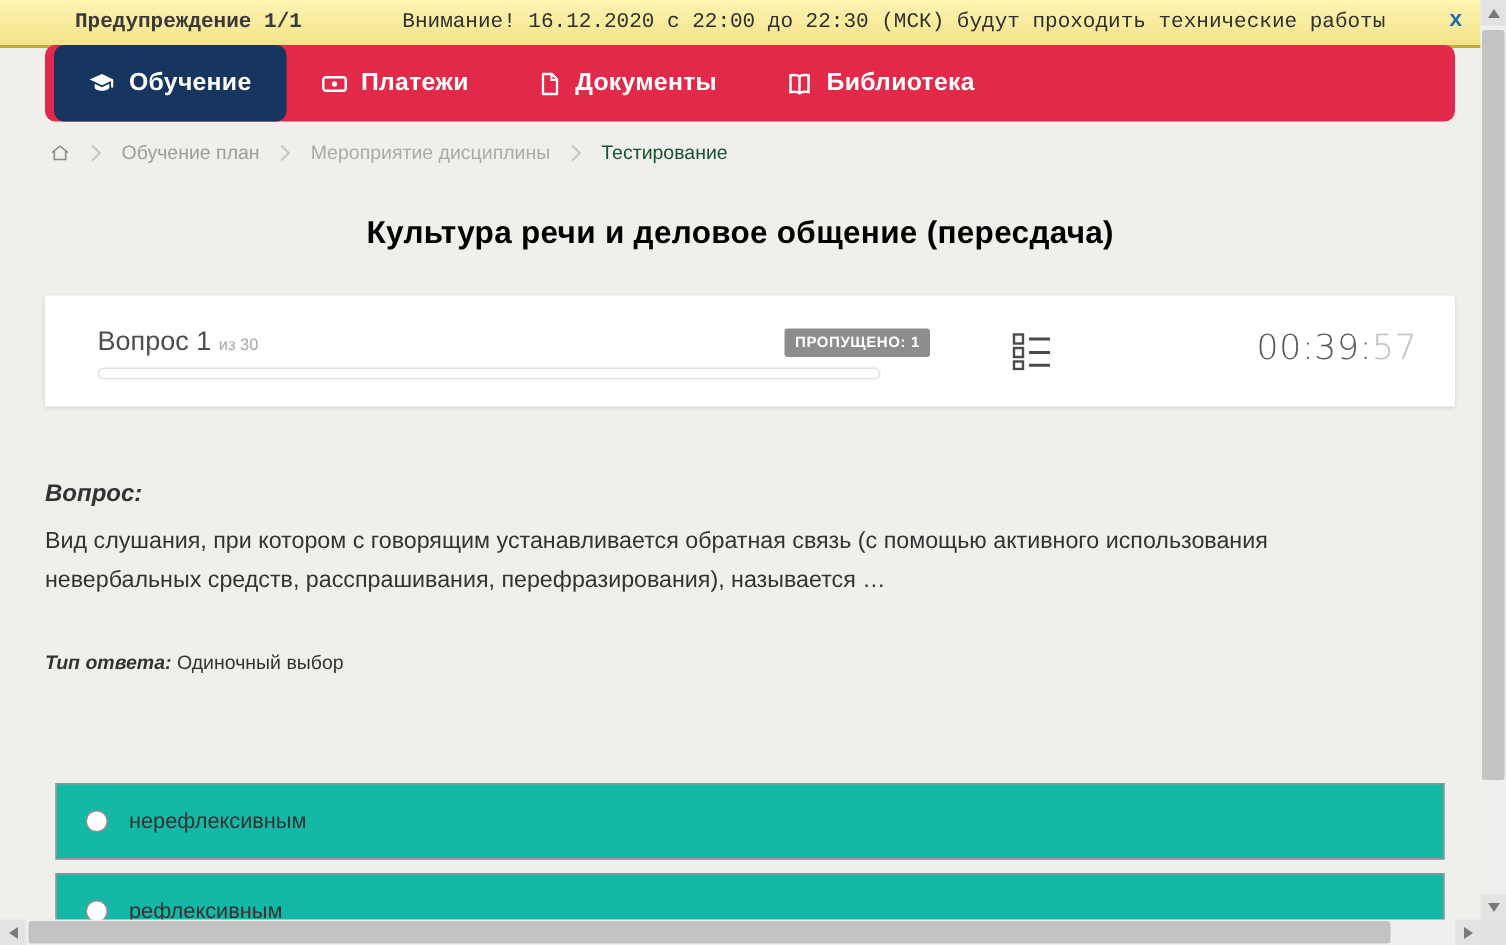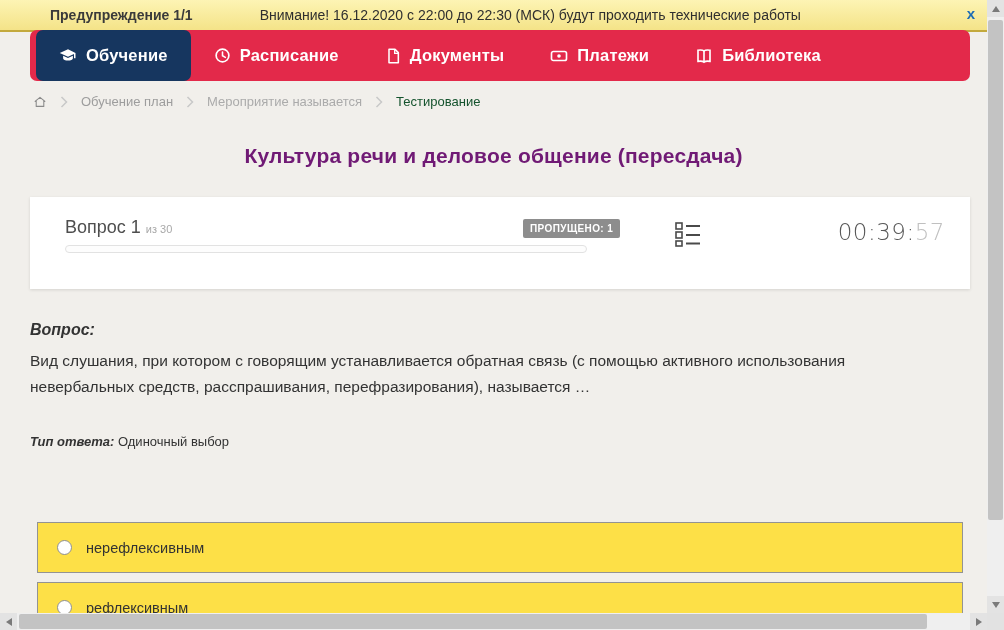--- a/index.html
+++ b/index.html
@@ -10,21 +10,21 @@
     background: #f1efeb;
     font-family: "Liberation Sans", sans-serif;
   }
 
   
   .banner {
     position: absolute; top: 0; left: 0; right: 17px; height: 32px;
     background: linear-gradient(#fdf4b4, #f4e388);
     border-bottom: 2px solid #c3a93c;
     display: flex; align-items: center;
-    font-size: 14px; color: #2f2f2f;
+    font-size: 14px; color: #2f2f2f; font-family: Liberation Mono, monospace;
   }
   .banner .banner-label { font-weight: bold; margin-left: 50px; color: #3a3a3a; }
   .banner .banner-message { margin-left: 67px; }
   .banner .banner-close {
     position: absolute; right: 12px; top: 5px;
     color: #1d6cb5; font-weight: bold; font-size: 15px; cursor: pointer;
   }
 
   
   .nav {
@@ -47,27 +47,27 @@
   }
   .crumb-home { display: flex; align-items: center; cursor: pointer; }
   .crumb-sep { display: flex; align-items: center; }
   .crumb-link { color: #9d9d9d; cursor: pointer; }
   .crumb-link.lighter { color: #ababab; }
   .crumb-current { color: #14532d; }
 
   
   .page-title {
     position: absolute; top: 144px; left: 0; right: 17px;
-    text-align: center; color: #701a75; font-size: 21px; font-weight: bold;
+    text-align: center; color: #000000; font-size: 21px; font-weight: bold;
     letter-spacing: 0.2px;
   }
 
   
   .qcard {
-    position: absolute; top: 197px; left: 30px; width: 940px; height: 92px;
+    position: absolute; top: 197px; left: 30px; width: 940px; height: 74px;
     background: #fff; box-shadow: 0 1px 3px rgba(0,0,0,0.12);
   }
   .qcard .qtitle {
     position: absolute; left: 35px; top: 20px;
     font-size: 18px; color: #4e4e4e;
   }
   .qcard .qtotal { font-size: 11px; color: #a9a9a9; margin-left: 5px; }
   .qcard .skipped-badge {
     position: absolute; left: 462px; top: 22px;
     background: #8d8d8d; color: #fff; font-size: 10px; font-weight: bold;
@@ -89,21 +89,21 @@
   
   .question-block { position: absolute; left: 30px; top: 321px; width: 916px; }
   .q-label { font-weight: bold; font-style: italic; font-size: 16px; color: #333; }
   .q-text { margin-top: 9px; font-size: 15.5px; line-height: 26px; color: #333; }
   .answer-type { position: absolute; left: 30px; top: 434px; font-size: 13px; color: #333; }
   .answer-type .at-label { font-weight: bold; font-style: italic; }
 
   
   .options { position: absolute; left: 37px; top: 522px; width: 926px; }
   .option {
-    height: 51px; background: #fde047; border: 1px solid #939393;
+    height: 51px; background: #14b8a6; border: 1px solid #939393;
     display: flex; align-items: center; padding-left: 19px;
     margin-bottom: 9px; cursor: pointer;
   }
   .radio {
     width: 15px; height: 15px; border: 1px solid #8f8f8f; border-radius: 50%;
     background: #fff; margin-right: 14px; flex: 0 0 auto;
   }
   .option-label { font-size: 14.5px; color: #333; }
 
   
@@ -158,44 +158,35 @@
     <span>
       <svg width="18" height="18" viewBox="0 0 24 24">
           <path d="M12 3L1 8l11 5 8-3.6V15h2V8z" fill="#fff"></path>
           <path d="M5.5 11.8v3.4c0 1.6 2.9 2.9 6.5 2.9s6.5-1.3 6.5-2.9v-3.4L12 14.8z" fill="#fff"></path>
         </svg>
     </span>
     <span>Обучение</span>
   </div>
   <div class="nav-item">
     <span>
-      <svg width="17" height="17" viewBox="0 0 24 24">
-          <circle cx="12" cy="12" r="9" fill="none" stroke="#fff" stroke-width="2.4"></circle>
-          <path d="M12 7v5.3l4 2.3" fill="none" stroke="#fff" stroke-width="2.2" stroke-linecap="round"></path>
-        </svg>
-    </span>
-    <span>Расписание</span>
+      <svg width="18" height="18" viewBox="0 0 24 24">
+          <rect x="2" y="6" width="20" height="12" rx="2.5" fill="none" stroke="#fff" stroke-width="2.2"></rect>
+          <circle cx="12" cy="12" r="2.4" fill="#fff"></circle>
+        </svg>
+    </span>
+    <span>Платежи</span>
   </div>
   <div class="nav-item">
     <span>
       <svg width="16" height="16" viewBox="0 0 24 24">
           <path d="M6 2h9l5 5v15H6z" fill="none" stroke="#fff" stroke-width="2.3" stroke-linejoin="round"></path>
           <path d="M14.5 2.5V8H20" fill="none" stroke="#fff" stroke-width="2"></path>
         </svg>
     </span>
     <span>Документы</span>
-  </div>
-  <div class="nav-item">
-    <span>
-      <svg width="18" height="18" viewBox="0 0 24 24">
-          <rect x="2" y="6" width="20" height="12" rx="2.5" fill="none" stroke="#fff" stroke-width="2.2"></rect>
-          <circle cx="12" cy="12" r="2.4" fill="#fff"></circle>
-        </svg>
-    </span>
-    <span>Платежи</span>
   </div>
   <div class="nav-item">
     <span>
       <svg width="18" height="18" viewBox="0 0 24 24">
           <path d="M12 5.2C10 3.8 7 3.8 4 4.3v14.9c3-.5 6-.5 8 1 2-1.5 5-1.5 8-1V4.3c-3-.5-6-.5-8 .9z" fill="none" stroke="#fff" stroke-width="2.2"></path>
           <path d="M12 5.2v15" stroke="#fff" stroke-width="2.2"></path>
         </svg>
     </span>
     <span>Библиотека</span>
 
@@ -212,21 +203,21 @@
     <svg width="8" height="12" viewBox="0 0 8 12">
         <path d="M1.5 1l5 5-5 5" fill="none" stroke="#c8c8c8" stroke-width="1.5"></path>
       </svg>
   </span>
   <span class="crumb-link">Обучение план</span>
   <span class="crumb-sep">
     <svg width="8" height="12" viewBox="0 0 8 12">
         <path d="M1.5 1l5 5-5 5" fill="none" stroke="#c8c8c8" stroke-width="1.5"></path>
       </svg>
   </span>
-  <span class="crumb-link lighter">Мероприятие называется</span>
+  <span class="crumb-link lighter">Мероприятие дисциплины</span>
   <span class="crumb-sep">
     <svg width="8" height="12" viewBox="0 0 8 12">
         <path d="M1.5 1l5 5-5 5" fill="none" stroke="#c8c8c8" stroke-width="1.5"></path>
       </svg>
   </span>
   <span class="crumb-current">Тестирование</span>
 </div>
 
 <div class="page-title">Культура речи и деловое общение (пересдача)</div>
 

